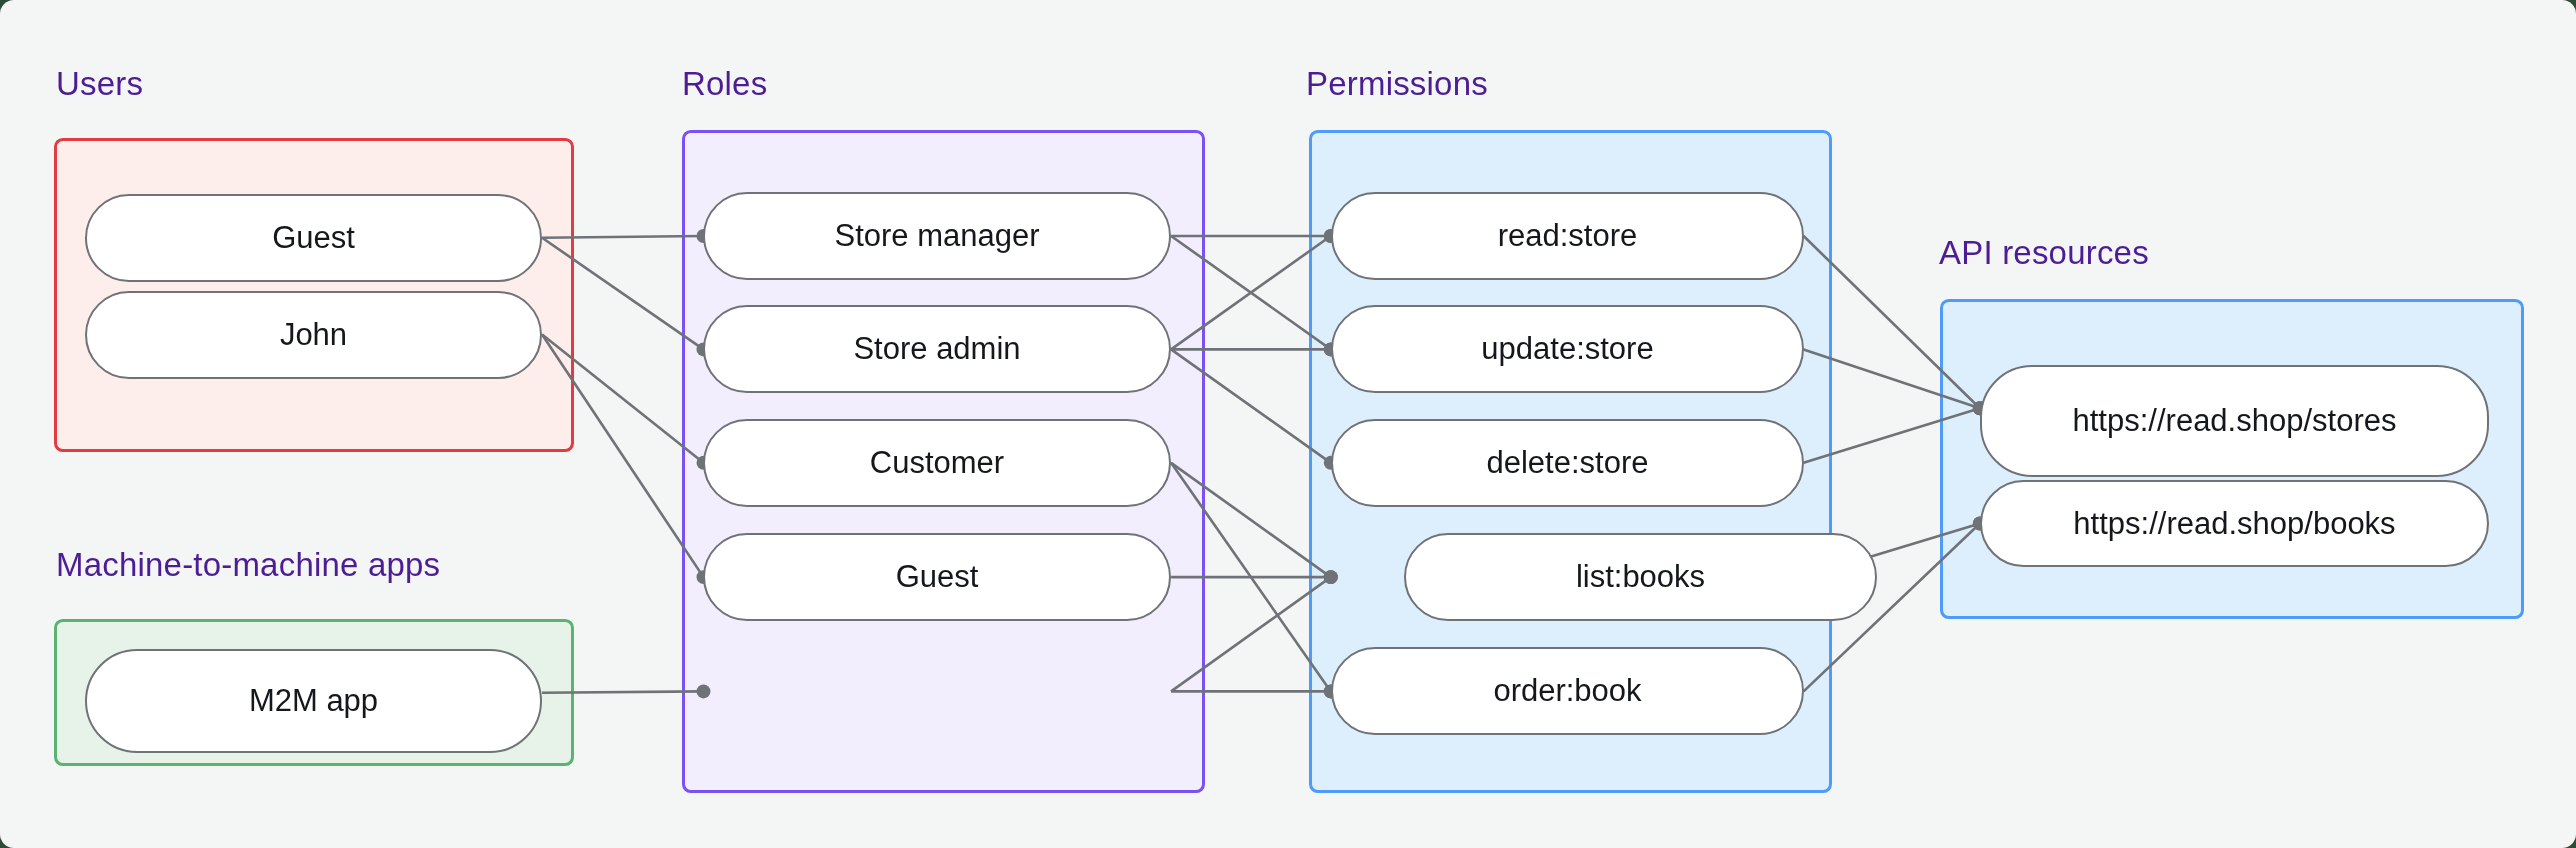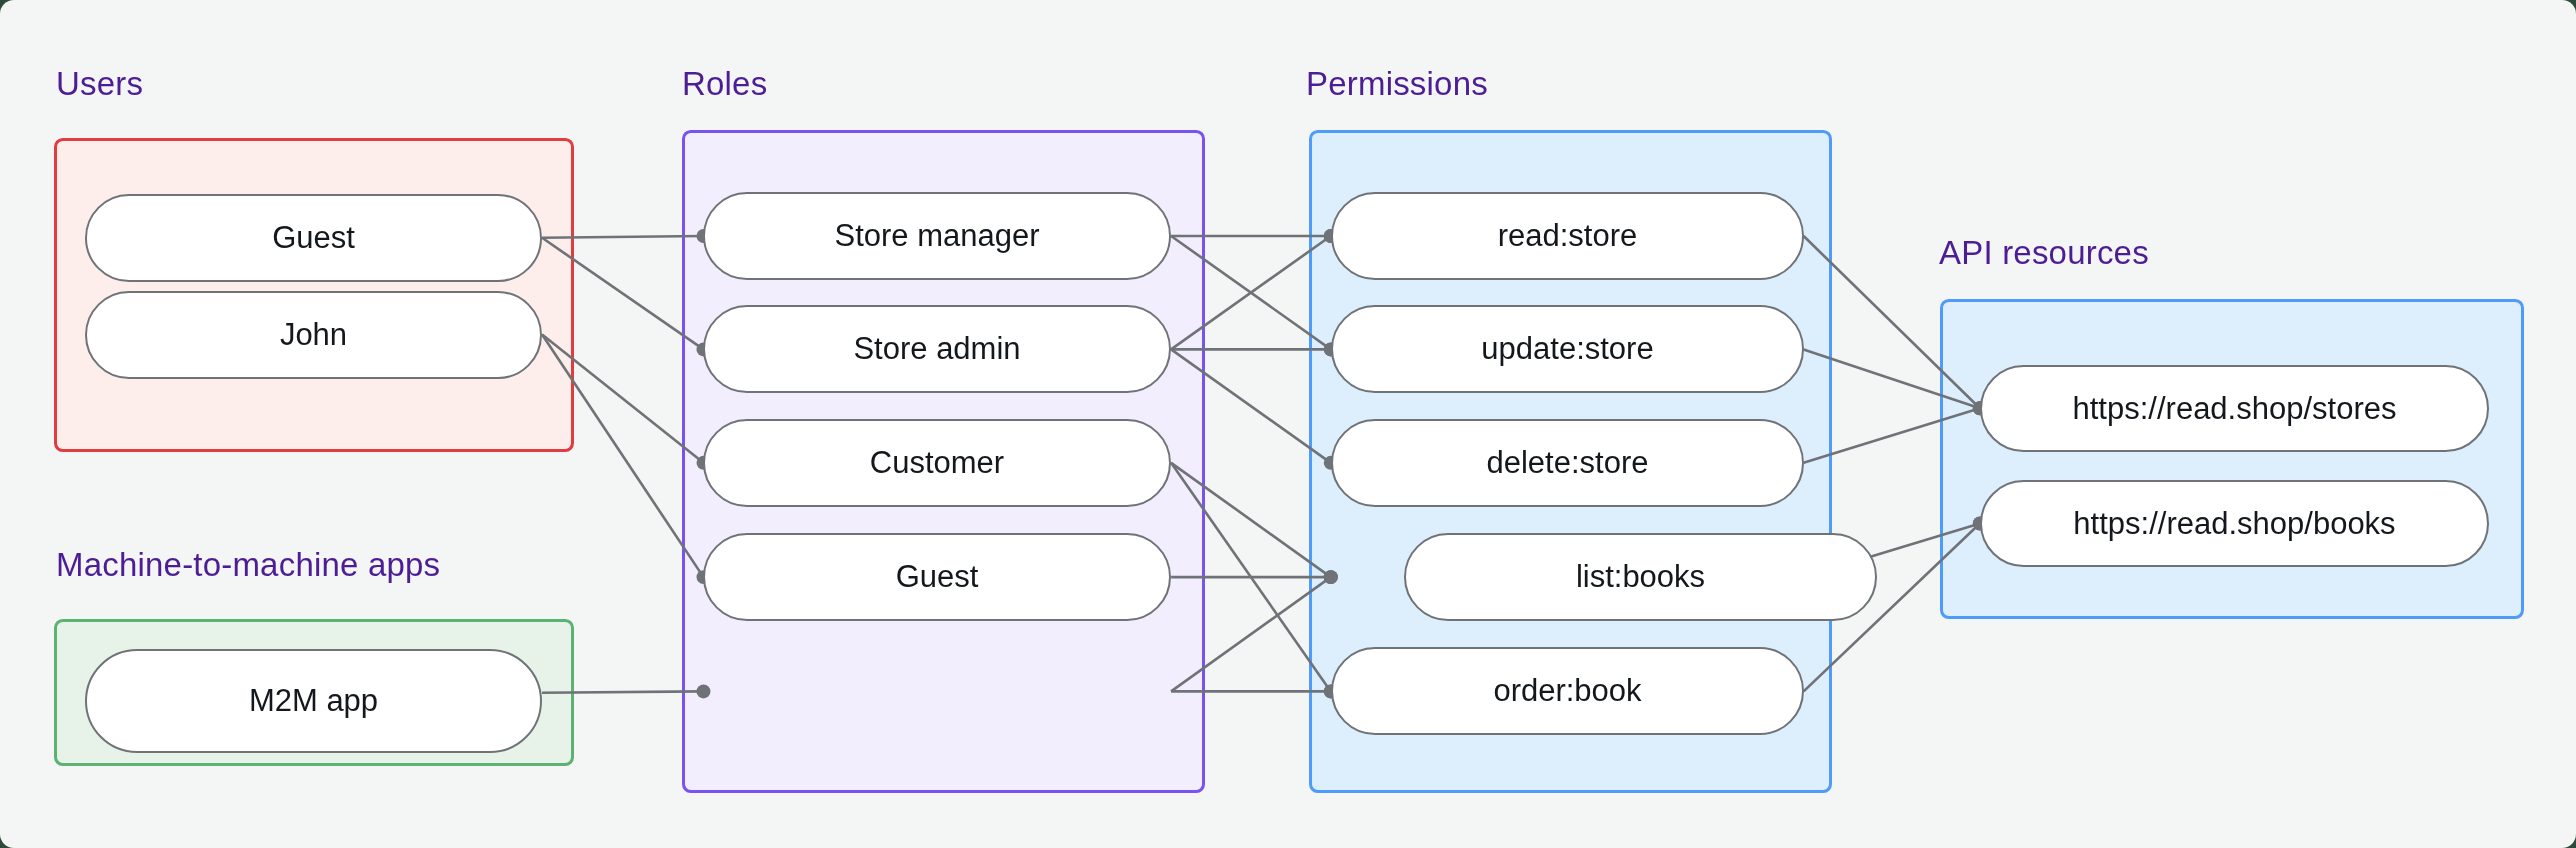--- a/index.html
+++ b/index.html
@@ -95,21 +95,21 @@
       <div class="pill" style="left: 85px; top: 649px; width: 457px; height: 104px;">M2M app</div>
       <div class="pill" style="left: 703px; top: 192px; width: 468px; height: 88px;">Store manager</div>
       <div class="pill" style="left: 703px; top: 305px; width: 468px; height: 88px;">Store admin</div>
       <div class="pill" style="left: 703px; top: 419px; width: 468px; height: 88px;">Customer</div>
       <div class="pill" style="left: 703px; top: 533px; width: 468px; height: 88px;">Guest</div>
       <div class="pill" style="left: 1331px; top: 305px; width: 473px; height: 88px;">update:store</div>
       <div class="pill" style="left: 1331px; top: 192px; width: 473px; height: 88px;">read:store</div>
       <div class="pill" style="left: 1331px; top: 419px; width: 473px; height: 88px;">delete:store</div>
       <div class="pill" style="left: 1404px; top: 533px; width: 473px; height: 88px;">list:books</div>
       <div class="pill" style="left: 1331px; top: 647px; width: 473px; height: 88px; text-align: center;">order:book</div>
-      <div class="pill" style="left: 1980px; top: 365px; width: 509px; height: 87px;">https://read.shop/stores</div>
+      <div class="pill" style="left: 1980px; top: 365px; width: 509px; height: 112px;">https://read.shop/stores</div>
       <div class="pill" style="left: 1980px; top: 480px; width: 509px; height: 87px;">https://read.shop/books</div>
     </div>
 
   <div class="group-label" style="left: 56px; top: 65px;">Users</div>
   <div class="group-label" style="left: 56px; top: 546px;">Machine-to-machine apps</div>
   <div class="group-label" style="left: 682px; top: 65px;">Roles</div>
   <div class="group-label" style="left: 1306px; top: 65px;">Permissions</div>
   <div class="group-label" style="left: 1939px; top: 234px;">API resources</div>
 
 </div>

